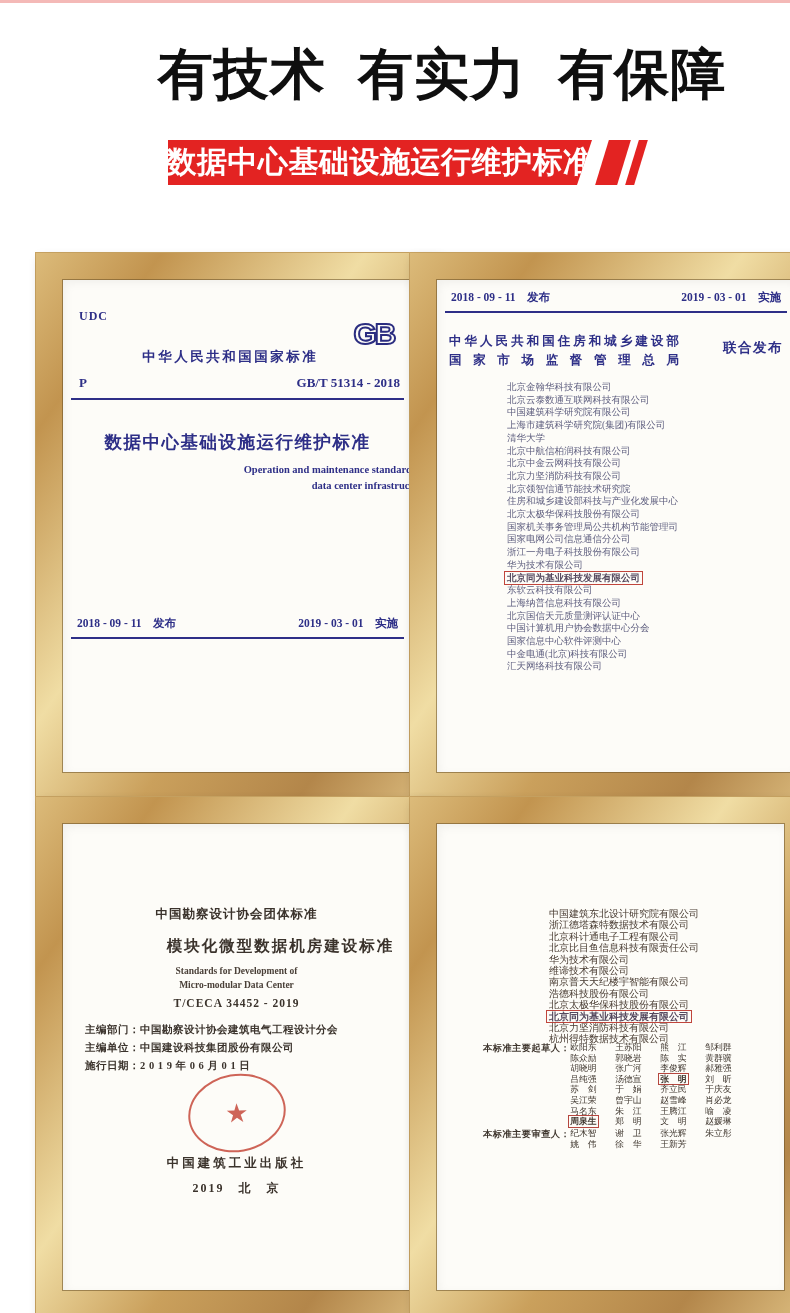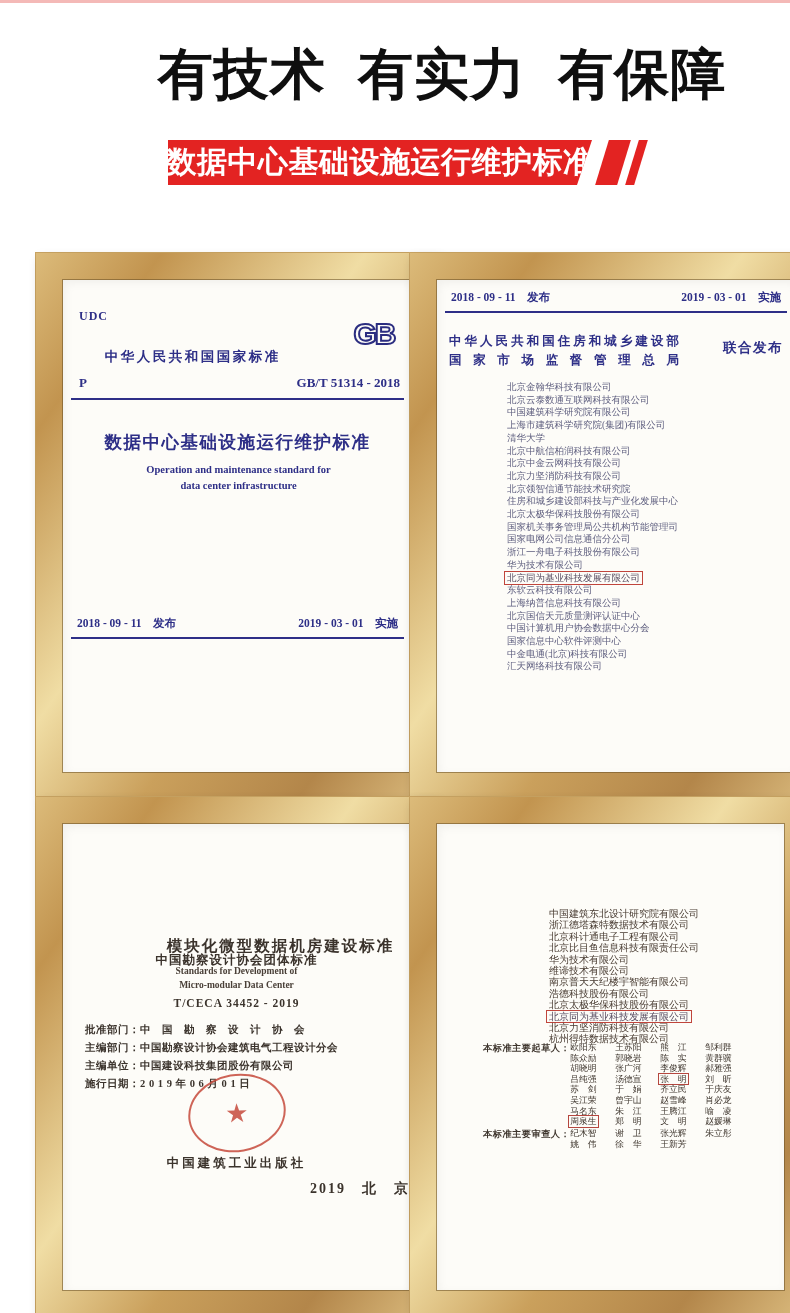--- a/index.html
+++ b/index.html
@@ -27,67 +27,67 @@
     box-shadow:0 0 0 1px rgba(104,78,36,0.55),inset 2px 3px 10px rgba(0,0,0,0.05);
     font-family:"Liberation Serif","DejaVu Serif",serif;}
   .f1{left:36px;top:253px;width:349px;height:492px;}
   .f2{left:410px;top:253px;width:358px;height:492px;}
   .f3{left:36px;top:797px;width:347px;height:466px;}
   .f4{left:410px;top:797px;width:347px;height:466px;}
 
   
   .ink{color:#2e2f87;}
   .udc{position:absolute;top:29px;left:16px;font-size:12px;font-weight:bold;letter-spacing:1px;}
-  .gb-header{position:absolute;top:68px;left:4px;width:72%;text-align:center;
+  .gb-header{position:absolute;top:68px;left:4px;width:72%;text-align:right;
     font-size:13.5px;font-weight:bold;letter-spacing:2.5px;white-space:nowrap;}
   .gb-logo{position:absolute;top:36px;right:8px;}
   .p-row{position:absolute;top:95px;left:16px;right:12px;display:flex;
     justify-content:space-between;font-size:13px;font-weight:bold;}
   .rule{position:absolute;left:8px;right:8px;background:#2e2f87;}
   .r1{top:118px;height:2px;}
   .t-cn{position:absolute;top:150px;left:0;width:100%;text-align:center;
     font-size:17.5px;font-weight:bold;letter-spacing:1.5px;white-space:nowrap;}
-  .t-en{position:absolute;top:182px;left:1px;width:100%;text-align:center;
+  .t-en{position:absolute;top:182px;left:16px;width:100%;text-align:right;
     font-size:10.5px;font-weight:bold;line-height:1.55;}
   .dates{position:absolute;left:14px;right:14px;display:flex;justify-content:space-between;
     font-size:11.5px;font-weight:bold;white-space:nowrap;}
   .d1{top:336px;}
   .r2{top:357px;height:1.5px;}
 
   
   .d2{top:10px;}
   .r3{top:31px;height:1.5px;}
   .ministry{position:absolute;top:52px;left:12px;width:230px;font-size:12.5px;
     font-weight:bold;line-height:1.55;}
   .ministry div{text-align:justify;text-align-last:justify;}
   .joint{position:absolute;top:59px;right:12px;font-size:13.5px;font-weight:bold;letter-spacing:1.5px;}
   .companies2{position:absolute;top:101px;left:70px;font-size:9.5px;line-height:12.7px;
     color:#5d5d7e;white-space:nowrap;}
-  .boxed{box-shadow:0 0 0 1px #c0453c;width:fit-content;padding:0 2px;margin-left:-2px;color:#55495e;}
+  .boxed{box-shadow:0 0 0 1px #c0453c;width:fit-content;padding:0 2px;margin-left:-2px;color:#55495e;font-weight:bold;}
 
   
   .brown{color:#3b332c;}
   .assoc{position:absolute;top:82px;left:0;width:100%;text-align:center;
-    font-size:12.5px;font-weight:bold;letter-spacing:1px;margin-top:46px;}
+    font-size:12.5px;font-weight:bold;letter-spacing:1px;}
   .t3{position:absolute;top:112px;left:0;width:100%;text-align:center;
     font-size:15.5px;font-weight:bold;letter-spacing:2px;white-space:nowrap;margin-left:44px;}
   .en3{position:absolute;top:140px;left:0;width:100%;text-align:center;
     font-size:9.5px;font-weight:bold;line-height:1.5;color:#4a4038;}
   .no3{position:absolute;top:173px;left:0;width:100%;text-align:center;
     font-size:11.5px;font-weight:bold;letter-spacing:1px;}
   .meta3{position:absolute;top:197px;left:22px;right:18px;font-size:10.5px;
     font-weight:bold;line-height:1.72;letter-spacing:0.5px;}
   .seal{position:absolute;top:250px;left:50%;width:94px;height:74px;
     transform:translateX(-50%) rotate(-10deg);border:2.5px solid #c64a3c;border-radius:50%;
     display:flex;align-items:center;justify-content:center;opacity:0.85;}
   .seal .star{color:#c64a3c;font-size:26px;transform:rotate(8deg);}
   .pub3{position:absolute;top:331px;left:0;width:100%;text-align:center;
     font-size:12.5px;font-weight:bold;letter-spacing:3px;}
-  .yr3{position:absolute;top:356px;left:0;width:100%;text-align:right;
-    font-size:14px;font-weight:bold;letter-spacing:2px;}
+  .yr3{position:absolute;top:356px;left:0;width:100%;text-align:center;
+    font-size:12px;font-weight:bold;letter-spacing:2px;}
 
   
   .companies4{position:absolute;top:84px;left:112px;font-size:10px;line-height:11.4px;
     color:#46392f;white-space:nowrap;}
   .people{position:absolute;left:46px;right:10px;display:flex;color:#3f362e;}
   .people-label{font-size:9.2px;font-weight:bold;white-space:nowrap;letter-spacing:0.5px;}
   .names{display:grid;grid-template-columns:repeat(4,42px);column-gap:3px;
     font-size:8.8px;line-height:10.6px;}
   .names .boxed{box-shadow:0 0 0 1px #b5473f;padding:0 1px;margin-left:-1px;color:#3f362e;}
   .drafters{top:218px;}
@@ -177,21 +177,20 @@
   <div class="frame f3">
     <div class="paper brown">
       <div class="assoc">中国勘察设计协会团体标准</div>
       <div class="t3">模块化微型数据机房建设标准</div>
       <div class="en3">
         <div>Standards for Development of</div>
         <div>Micro-modular Data Center</div>
       </div>
       <div class="no3">T/CECA 34452 - 2019</div>
       <div class="meta3">
-        <div>批准部门：中　国　勘　察　设　计　协　会</div>
         <div>主编部门：中国勘察设计协会建筑电气工程设计分会</div>
         <div>主编单位：中国建设科技集团股份有限公司</div>
         <div>施行日期：2 0 1 9 年 0 6 月 0 1 日</div>
       </div>
       <div class="seal">
         <span class="star">★</span>
       </div>
       <div class="pub3">中国建筑工业出版社</div>
       <div class="yr3">2019　北　京</div>
     </div>

